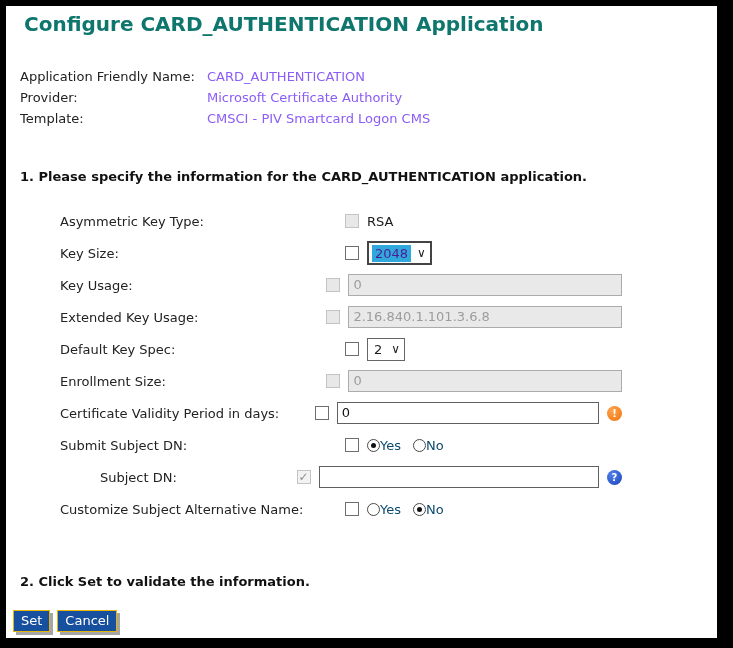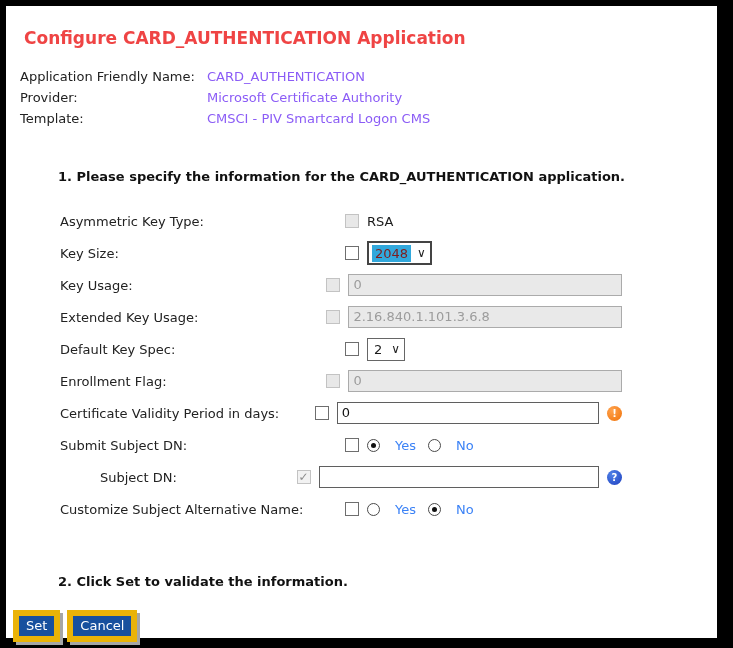--- a/index.html
+++ b/index.html
@@ -10,29 +10,29 @@
     font-size:13px;color:#1a1a1a;
     position:relative;overflow:hidden;
   }
   .frame{position:absolute;left:0;top:0;width:733px;height:648px;background:#000;}
   .content{
     position:absolute;left:6px;top:6px;width:711px;height:632px;
     background:#ffffff;
   }
   .page-title{
     position:absolute;left:18px;top:6px;
-    font-size:17px;font-weight:bold;color:#ef4444;margin-top:16px;
+    font-size:20px;font-weight:bold;color:#0f766e;
   }
   
   .info{position:absolute;left:14px;top:60px;}
   .info-row{display:flex;height:21px;align-items:center;}
   .info-label{width:187px;color:#222;}
   .info-value{color:#8b5cf6;}
   
-  .step-heading{position:absolute;left:14px;font-weight:bold;color:#111;font-size:13px;margin-left:38px;}
+  .step-heading{position:absolute;left:14px;font-weight:bold;color:#111;font-size:13px;}
   .step1{top:163px;}
   .step2{top:568px;}
   
   .form{position:absolute;left:0;top:199px;width:616px;}
   .form-row{display:flex;height:32px;align-items:center;padding-left:54px;}
   .form-label{width:285px;color:#222;}
   .form-label.indent{padding-left:40px;width:245px;box-sizing:border-box;}
   
   .cb{width:14px;height:14px;box-sizing:border-box;margin-right:8px;flex:none;}
   .cb-enabled{background:#fff;border:1px solid #6e6e6e;}
@@ -50,44 +50,44 @@
   .tinput.disabled{background:#e9e9e9;border:1px solid #ababab;color:#9c9c9c;}
   .tinput.enabled{background:#fff;border:1px solid #5f5f5f;color:#111;}
   
   .sel{
     display:inline-flex;align-items:center;background:#fff;
     height:24px;box-sizing:border-box;padding:0 4px 0 3px;
   }
   .sel.focused{border:2px solid #444;}
   .sel.normal{border:1px solid #666;height:23px;}
   .sel .val{padding:1px 3px;}
-  .sel .val.highlight{background:#31a8dc;color:#7f1d1d;}
+  .sel .val.highlight{background:#31a8dc;color:#4c1d95;}
   .sel .chev{margin-left:6px;color:#222;font-size:12px;line-height:12px;}
   
   .radio{
     width:13px;height:13px;border-radius:50%;
     border:1px solid #4a4a4a;background:#fff;
     box-sizing:border-box;position:relative;flex:none;
   }
   .radio.checked::after{
     content:"";position:absolute;left:3px;top:3px;width:5px;height:5px;
     border-radius:50%;background:#111;
   }
-  .radio-label{margin:0 12px 0 15px;color:#3b82f6;}
+  .radio-label{margin:0 12px 0 0;color:#0c4a6e;}
   
   .status-icon{
     width:15px;height:15px;border-radius:50%;margin-left:8px;flex:none;
     color:#fff;font-weight:bold;font-size:10px;line-height:15px;text-align:center;
   }
   .warn{background:radial-gradient(circle at 35% 30%,#ffa24d,#f0730a);}
   .help{background:radial-gradient(circle at 35% 30%,#4f82e8,#1e3fbf);}
   
   .btn-bar{position:absolute;left:7px;top:604px;display:flex;}
   .btn{
-    background:#17509e;color:#fff;border:6px solid #eab308;
+    background:#17509e;color:#fff;border:1px solid #eab308;
     font-family:"DejaVu Sans","Liberation Sans",sans-serif;
     font-size:13px;padding:2px 7px 3px 7px;margin-right:7px;
     box-shadow:3px 3px 0 #a6a6a6;cursor:pointer;
   }
 </style>
 </head>
 <body>
 
 <div class="frame">
   <div class="content">
@@ -144,21 +144,21 @@
         <div class="form-label">Default Key Spec:</div>
         <span class="cb cb-enabled"></span>
         <span class="sel normal">
           <span class="val">2</span>
           <span class="chev">∨</span>
         </span>
       </div>
 
 
       <div class="form-row">
-        <div class="form-label">Enrollment Flag:</div>
+        <div class="form-label">Enrollment Size:</div>
         <span class="cb cb-disabled"></span>
         <div class="tinput disabled">0</div>
       </div>
 
       <div class="form-row">
         <div class="form-label">Certificate Validity Period in days:</div>
         <span class="cb cb-enabled"></span>
         <div class="tinput enabled">0</div>
         <span class="status-icon warn">!</span>
       </div>

